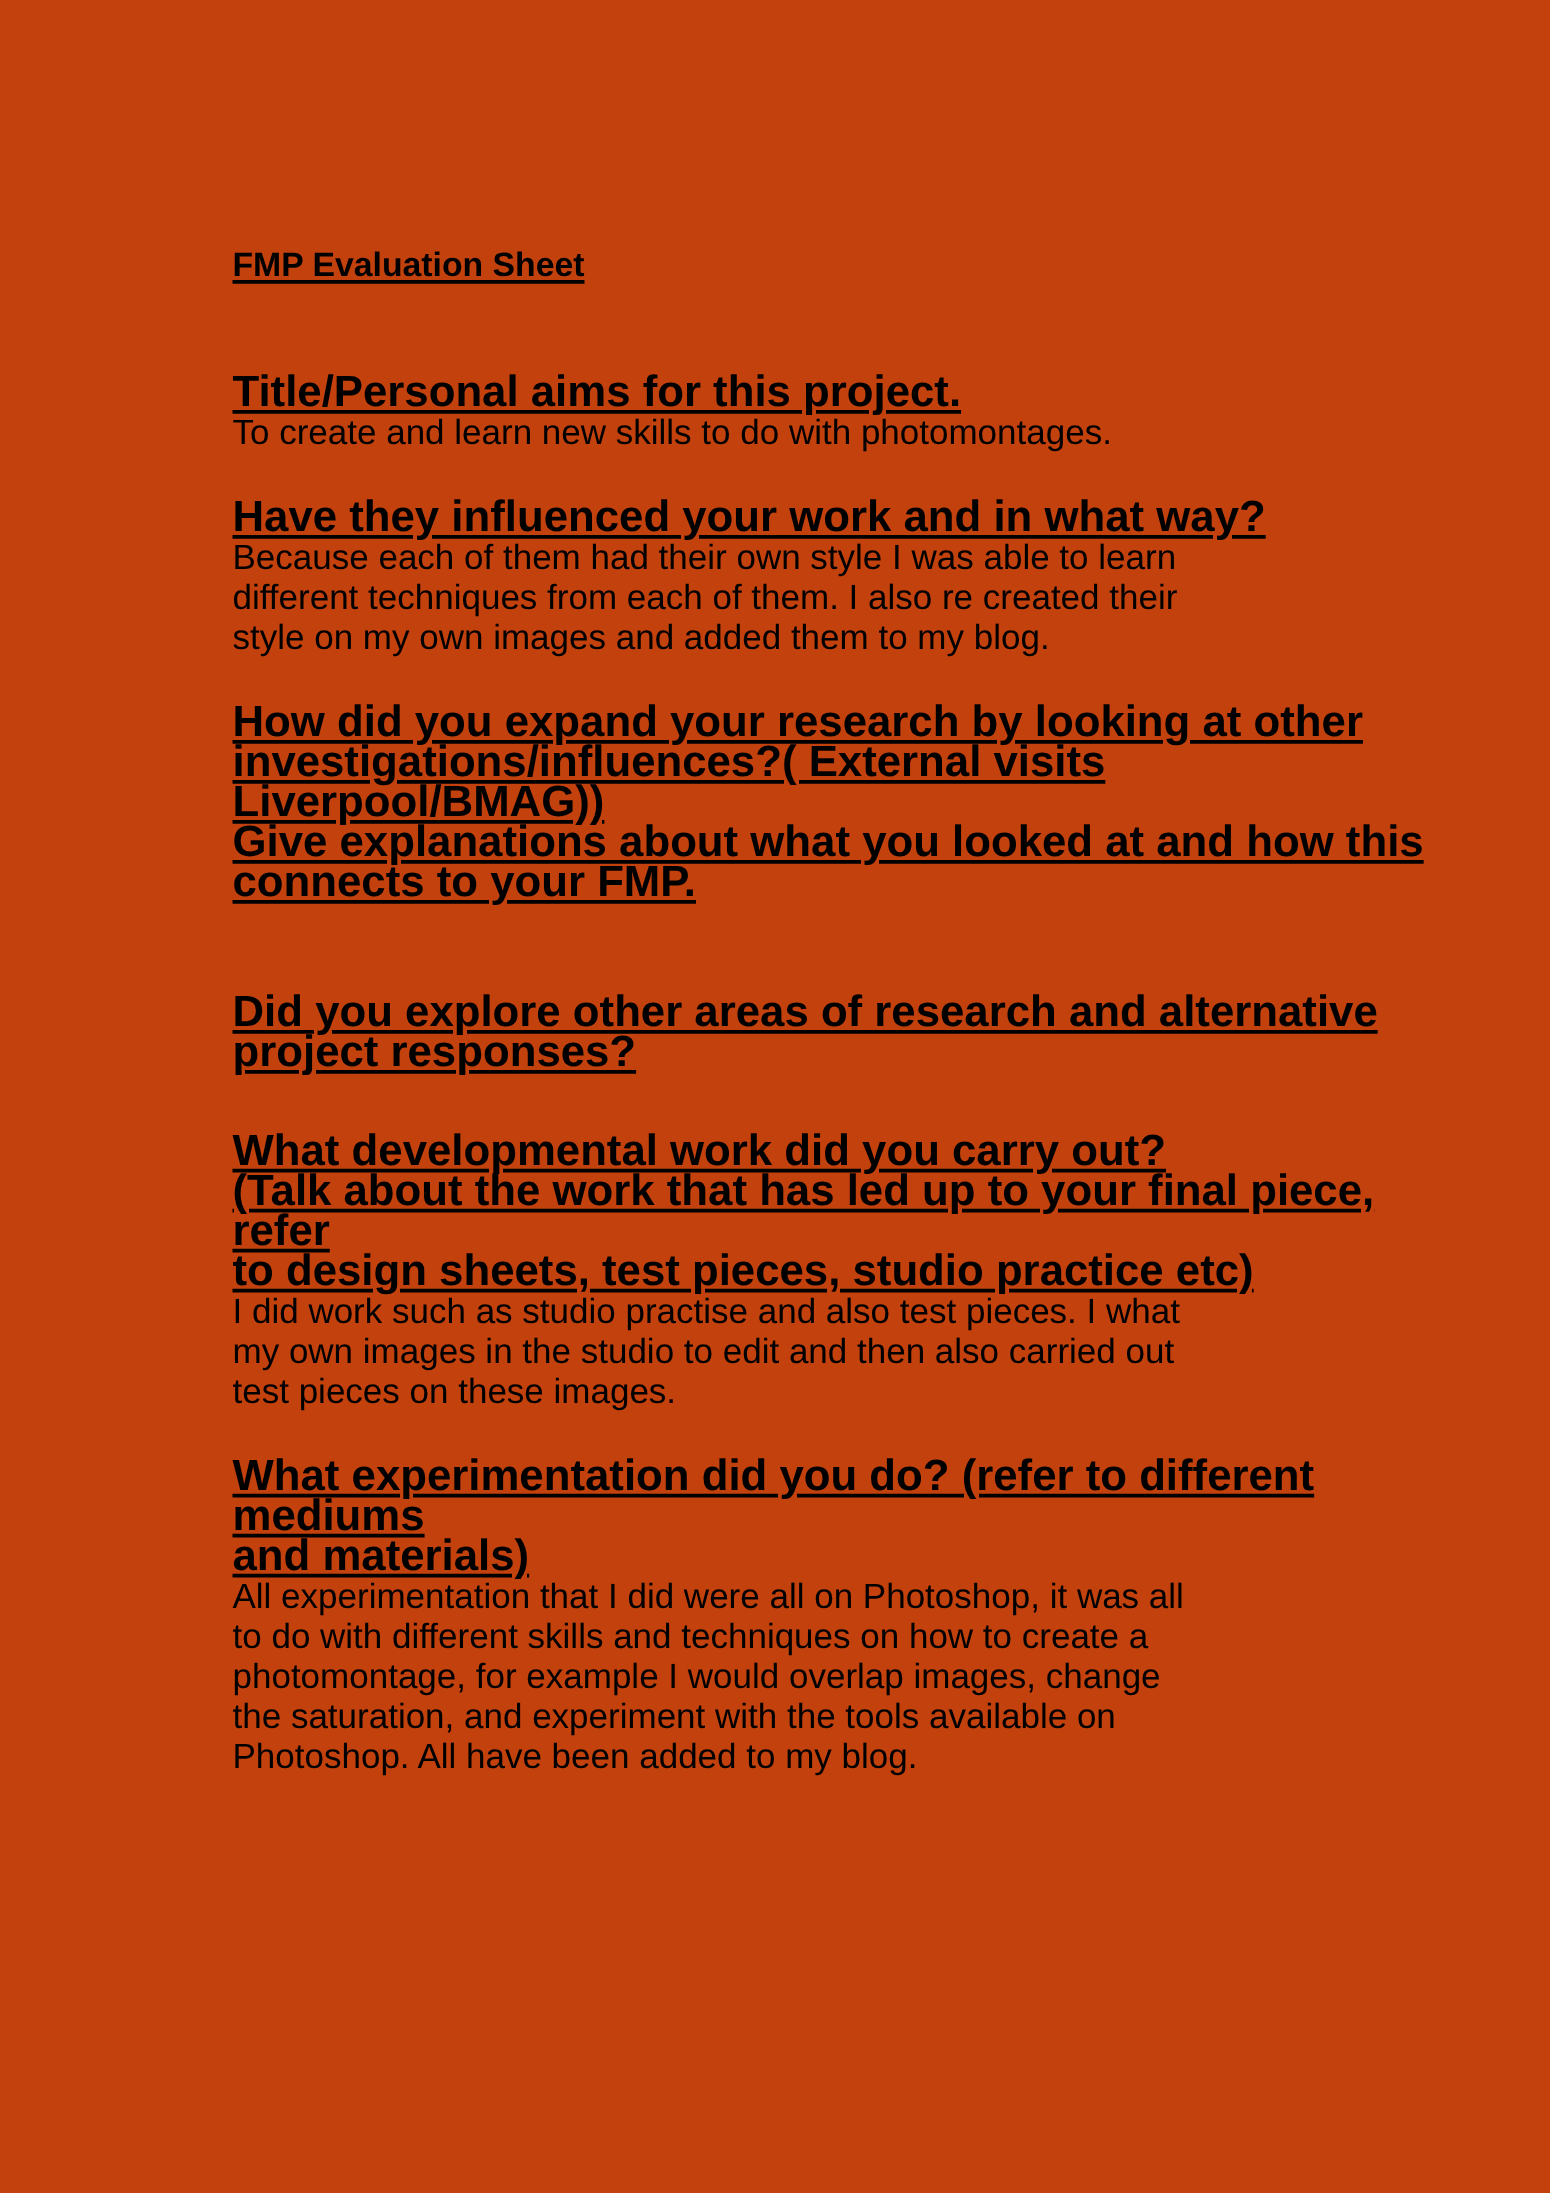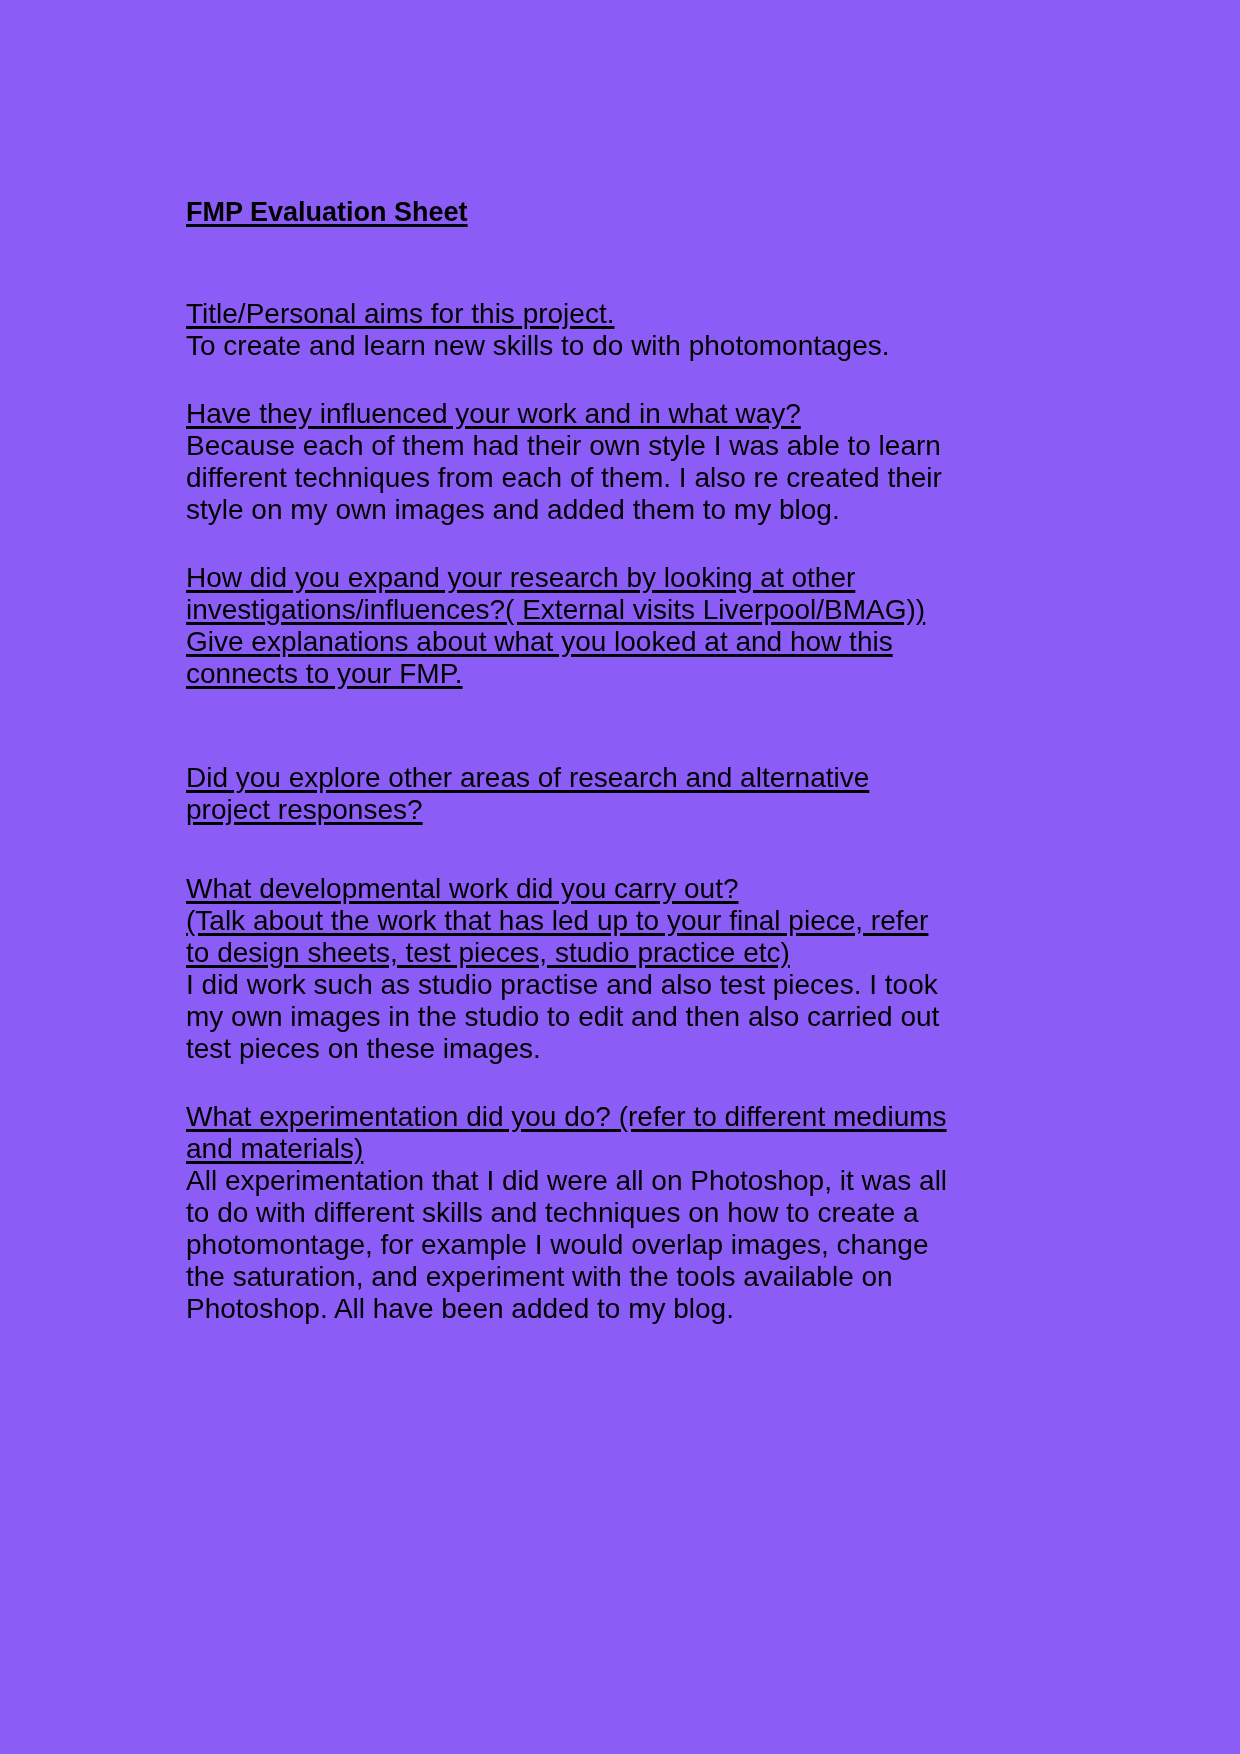--- a/index.html
+++ b/index.html
@@ -16,21 +16,21 @@
     overflow: hidden;
   }
   .page {
     position: absolute;
     top: 0;
     left: 0;
     width: 1240px;
     height: 1754px;
     box-sizing: border-box;
     padding: 196px 60px 0 186px;
-    background: #8b5cf6;
+    background: #c2410c;
   }
   .doc-title {
     font-size: 27px;
     line-height: 32px;
     font-weight: bold;
     text-decoration: underline;
     text-decoration-thickness: 2.5px;
     text-underline-offset: 3px;
     margin: 0 0 70px 0;
     white-space: pre-line;
@@ -38,23 +38,23 @@
   .qa {
     margin: 0 0 36px 0;
   }
   .qa.gap-after-answerless {
     margin-bottom: 47px;
   }
   .qa.gap-medium {
     margin-bottom: 72px;
   }
   .question {
-    font-size: 28px;
+    font-size: 35px;
     line-height: 32px;
-    font-weight: normal;
+    font-weight: bold;
     text-decoration: underline;
     text-decoration-thickness: 2.5px;
     text-underline-offset: 3px;
     margin: 0;
     white-space: pre-line;
   }
   .answer {
     font-size: 28px;
     line-height: 32px;
     font-weight: normal;
@@ -92,21 +92,21 @@
   <section class="qa gap-after-answerless">
     <h2 class="question">Did you explore other areas of research and alternative
 project responses?</h2>
     <p class="answer"></p>
   </section>
 
   <section class="qa">
     <h2 class="question">What developmental work did you carry out?
 (Talk about the work that has led up to your final piece, refer
 to design sheets, test pieces, studio practice etc)</h2>
-    <p class="answer">I did work such as studio practise and also test pieces. I took
+    <p class="answer">I did work such as studio practise and also test pieces. I what
 my own images in the studio to edit and then also carried out
 test pieces on these images.</p>
   </section>
 
   <section class="qa">
     <h2 class="question">What experimentation did you do? (refer to different mediums
 and materials)</h2>
     <p class="answer">All experimentation that I did were all on Photoshop, it was all
 to do with different skills and techniques on how to create a
 photomontage, for example I would overlap images, change

